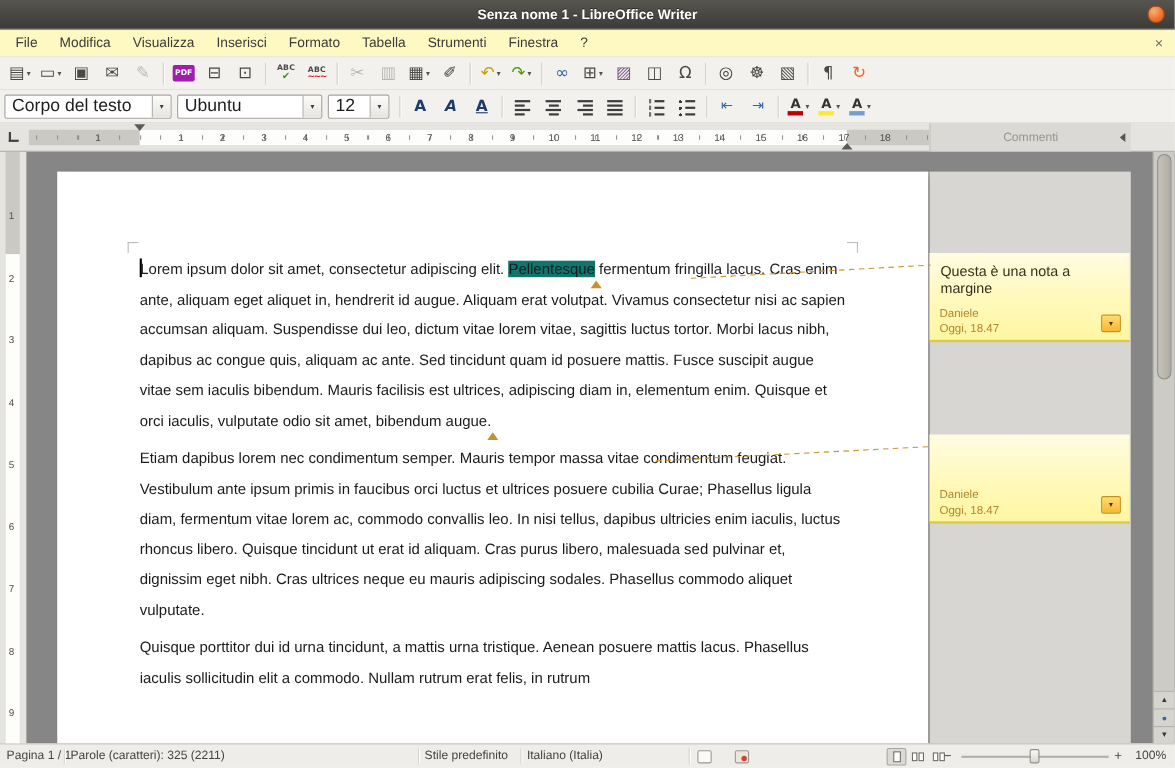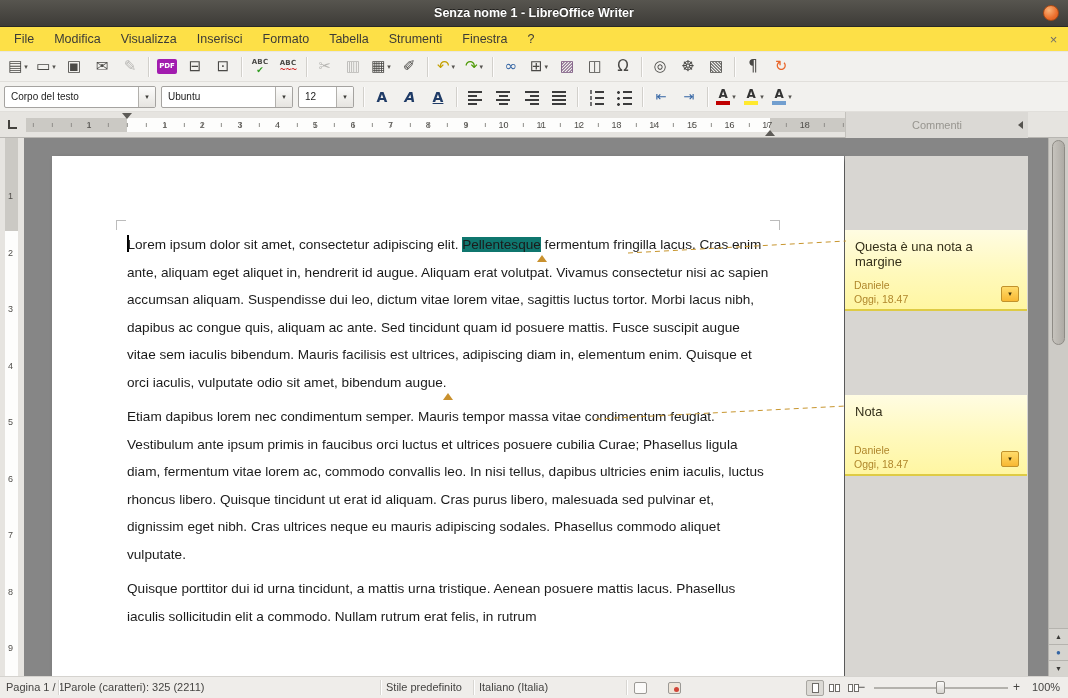--- a/index.html
+++ b/index.html
@@ -6,21 +6,21 @@
 html,body{width:1068px;height:698px;overflow:hidden}
 body{font-family:"Liberation Sans","DejaVu Sans",sans-serif;background:#f2f1ee;position:relative;font-size:12px;color:#3a3936}
 button{border:none;background:transparent;font-family:inherit;cursor:default;color:inherit}
 
 
 .titlebar{height:27px;background:linear-gradient(#57554f,#3d3b37);border-bottom:1px solid #2a2926;position:relative;display:flex;align-items:center;justify-content:center}
 .titlebar .title{color:#fff;font-weight:bold;font-size:12.5px;text-shadow:0 -1px 0 rgba(0,0,0,.6)}
 .win-btn{position:absolute;right:9px;top:5px;width:16px;height:16px;border-radius:50%;background:radial-gradient(circle at 35% 30%,#f9b277,#ec6f2d 60%,#d6571d);border:1px solid #a84a16}
 
 
-.menubar{height:25px;display:flex;align-items:stretch;padding-left:4px;position:relative;background:#fde047;border-bottom:1px solid #e9e7e3}
+.menubar{height:25px;display:flex;align-items:stretch;padding-left:4px;position:relative;background:#fef9c3;border-bottom:1px solid #e9e7e3}
 .menu-item{padding:5px 10px 0;font-size:12.5px;color:#3c3b37}
 .close-doc{position:absolute;right:6px;top:4px;font-size:13px;color:#6e6c68;width:17px;height:17px;text-align:center;line-height:16px}
 
 
 .toolbar{height:30px;display:flex;align-items:center;padding:0 4px;background:#f2f1ee;border-bottom:1px solid #e1dfdb}
 .tb-btn{height:24px;min-width:26px;padding:0 2px;margin:0 1px;border-radius:3px;display:inline-flex;align-items:center;justify-content:center;color:#4a4946}
 .tb-btn .glyph{font-size:15px;line-height:1;font-family:"DejaVu Sans",sans-serif}
 .tb-btn .drop{font-size:7px;margin-left:2px;color:#55534f}
 .tb-btn.disabled{opacity:.35}
 .tb-sep{width:1px;height:20px;background:#d2d0cb;box-shadow:1px 0 0 rgba(255,255,255,.8);margin:0 4px;flex:none}
@@ -40,21 +40,21 @@
 .al-justify .glyph{background-image:linear-gradient(#3c3c3c,#3c3c3c),linear-gradient(#3c3c3c,#3c3c3c),linear-gradient(#3c3c3c,#3c3c3c),linear-gradient(#3c3c3c,#3c3c3c);background-size:14px 2px,14px 2px,14px 2px,14px 2px;background-position:1px 3px,1px 7px,1px 11px,1px 15px}
 .list-num .glyph{background-image:linear-gradient(#707070,#707070),linear-gradient(#707070,#707070),linear-gradient(#707070,#707070),linear-gradient(#3c3c3c,#3c3c3c),linear-gradient(#3c3c3c,#3c3c3c),linear-gradient(#3c3c3c,#3c3c3c);background-size:2px 4px,2px 4px,2px 4px,9px 2px,9px 2px,9px 2px;background-position:2px 2px,2px 8px,2px 14px,7px 3px,7px 9px,7px 15px}
 .list-bul .glyph{background-image:radial-gradient(circle,#3c3c3c 1.3px,transparent 1.5px),radial-gradient(circle,#3c3c3c 1.3px,transparent 1.5px),radial-gradient(circle,#3c3c3c 1.3px,transparent 1.5px),linear-gradient(#3c3c3c,#3c3c3c),linear-gradient(#3c3c3c,#3c3c3c),linear-gradient(#3c3c3c,#3c3c3c);background-size:5px 5px,5px 5px,5px 5px,9px 2px,9px 2px,9px 2px;background-position:0 2px,0 8px,0 14px,7px 3px,7px 9px,7px 15px}
 .indent .glyph{font-size:13px;color:#3465a4}
 .colorbtn .glyph{font-size:12px;font-weight:bold;color:#333;position:relative;width:14px;height:17px;text-align:center}
 .colorbtn .glyph::after{content:"";position:absolute;left:0;bottom:0;width:14px;height:4px}
 .font-color .glyph::after{background:#c00000}
 .highlight .glyph::after{background:#ffe92e}
 .charbg .glyph::after{background:#729fcf}
 .combo{height:22px;background:#fff;border:1px solid #a5a3a0;border-radius:2px;display:flex;align-items:center;margin-right:5px;overflow:hidden;flex:none}
-.combo-text{padding:0 6px;font-size:10px;color:#1c1c1c;flex:1;white-space:nowrap}
+.combo-text{padding:0 6px;font-size:16px;color:#1c1c1c;flex:1;white-space:nowrap}
 .combo-arrow{width:17px;align-self:stretch;background:linear-gradient(#fcfcfb,#e6e4e0);border-left:1px solid #b2b0ac;display:flex;align-items:center;justify-content:center;font-size:7px;color:#3c3b37}
 [data-name="paragraph-style-combo"]{width:152px}
 [data-name="font-name-combo"]{width:132px}
 [data-name="font-size-combo"]{width:56px}
 
 
 .ruler-row{height:26px;position:relative;background:#e6e4e0;border-bottom:1px solid #b8b6b2}
 .tab-selector{position:absolute;left:8px;top:8px;width:9px;height:9px;border-left:2px solid #44423e;border-bottom:2px solid #44423e}
 .hruler{position:absolute;left:26px;top:0;width:819px;height:26px;overflow:hidden}
 .hband{position:absolute;left:0;width:819px;top:6px;height:14px;background:#cbc9c4}
@@ -364,21 +364,20 @@
     <div class="rail" id="rail" data-name="comments-rail">
         <div class="note" data-name="margin-note">
           <div class="note-text" data-name="note-text">Questa è una nota a margine</div>
           <div class="note-author" data-name="note-author">Daniele</div>
           <div class="note-date" data-name="note-date">Oggi, 18.47</div>
           <button class="note-menu" data-name="note-menu-button">
             <span data-name="chevron-down-icon">▾</span>
           </button>
         </div>
         <div class="note" data-name="margin-note">
-          <div class="note-text" data-name="note-text">Nota</div>
           <div class="note-author" data-name="note-author">Daniele</div>
           <div class="note-date" data-name="note-date">Oggi, 18.47</div>
           <button class="note-menu" data-name="note-menu-button">
             <span data-name="chevron-down-icon">▾</span>
           </button>
         </div>
       </div>
 
     <svg class="connectors" data-name="comment-connectors" width="1024" height="538">
       <line x1="604" y1="115" x2="822" y2="103" stroke="#c8962f" stroke-width="1" stroke-dasharray="5 4"></line>

